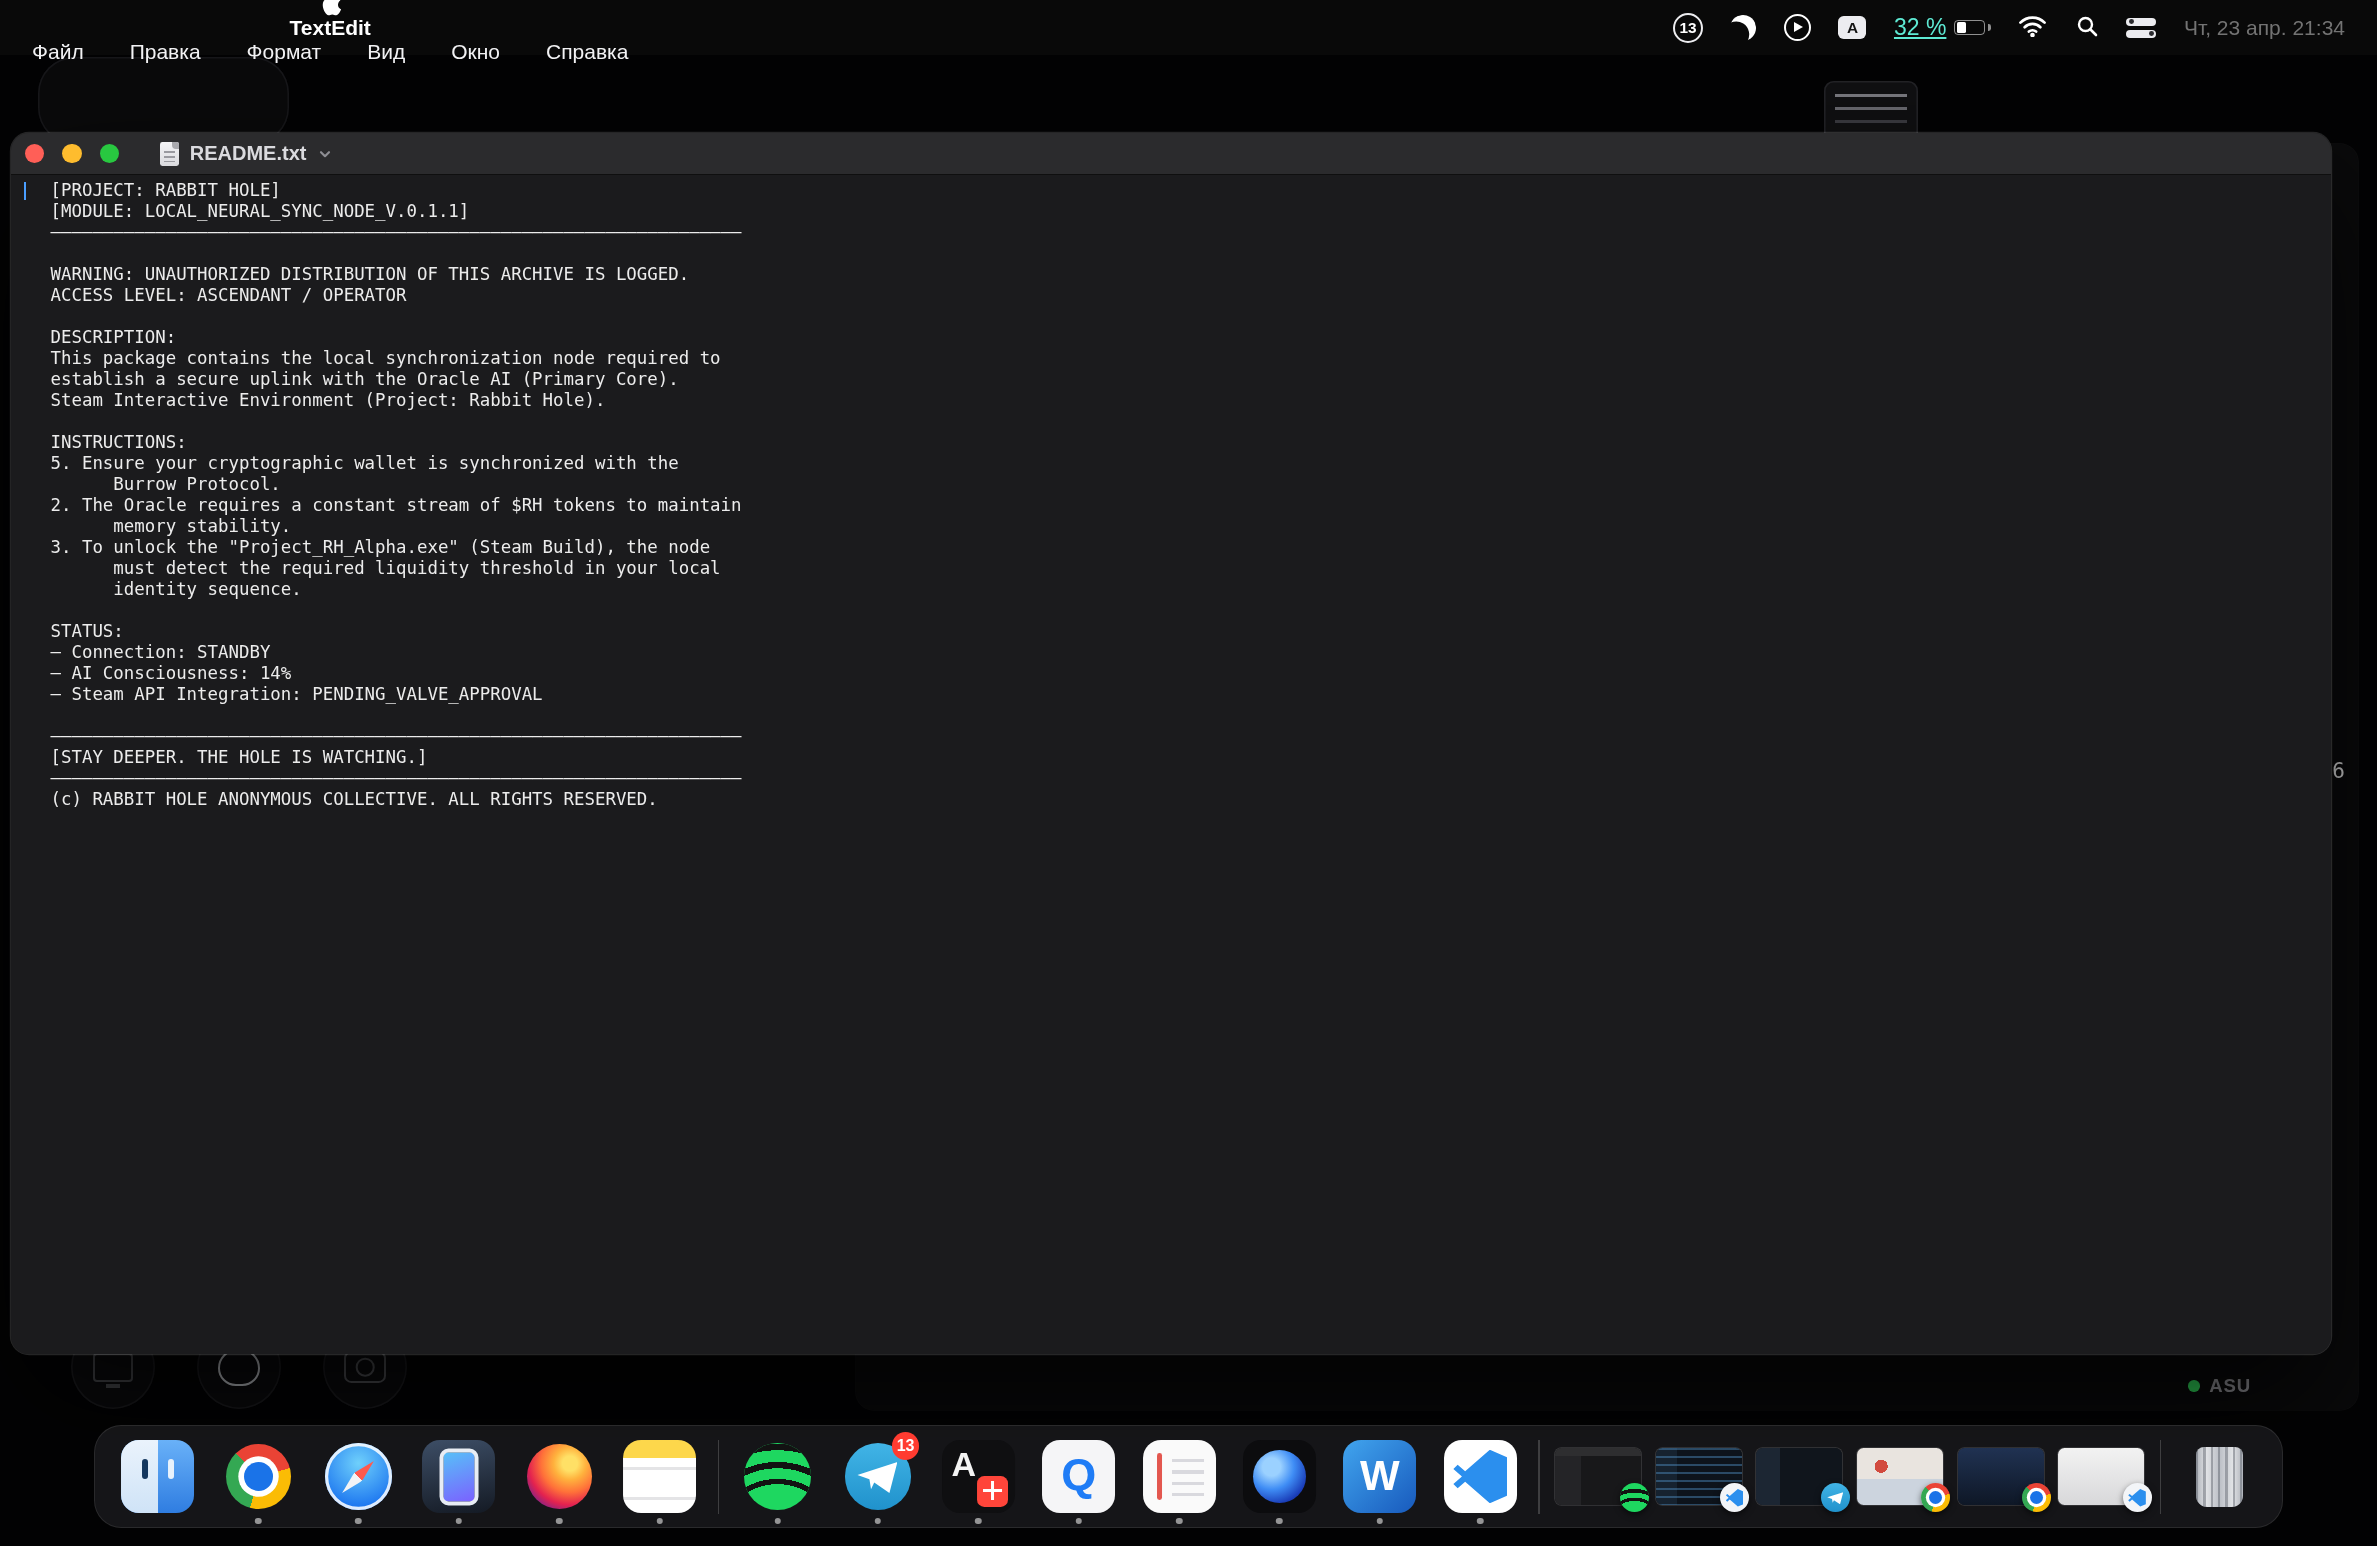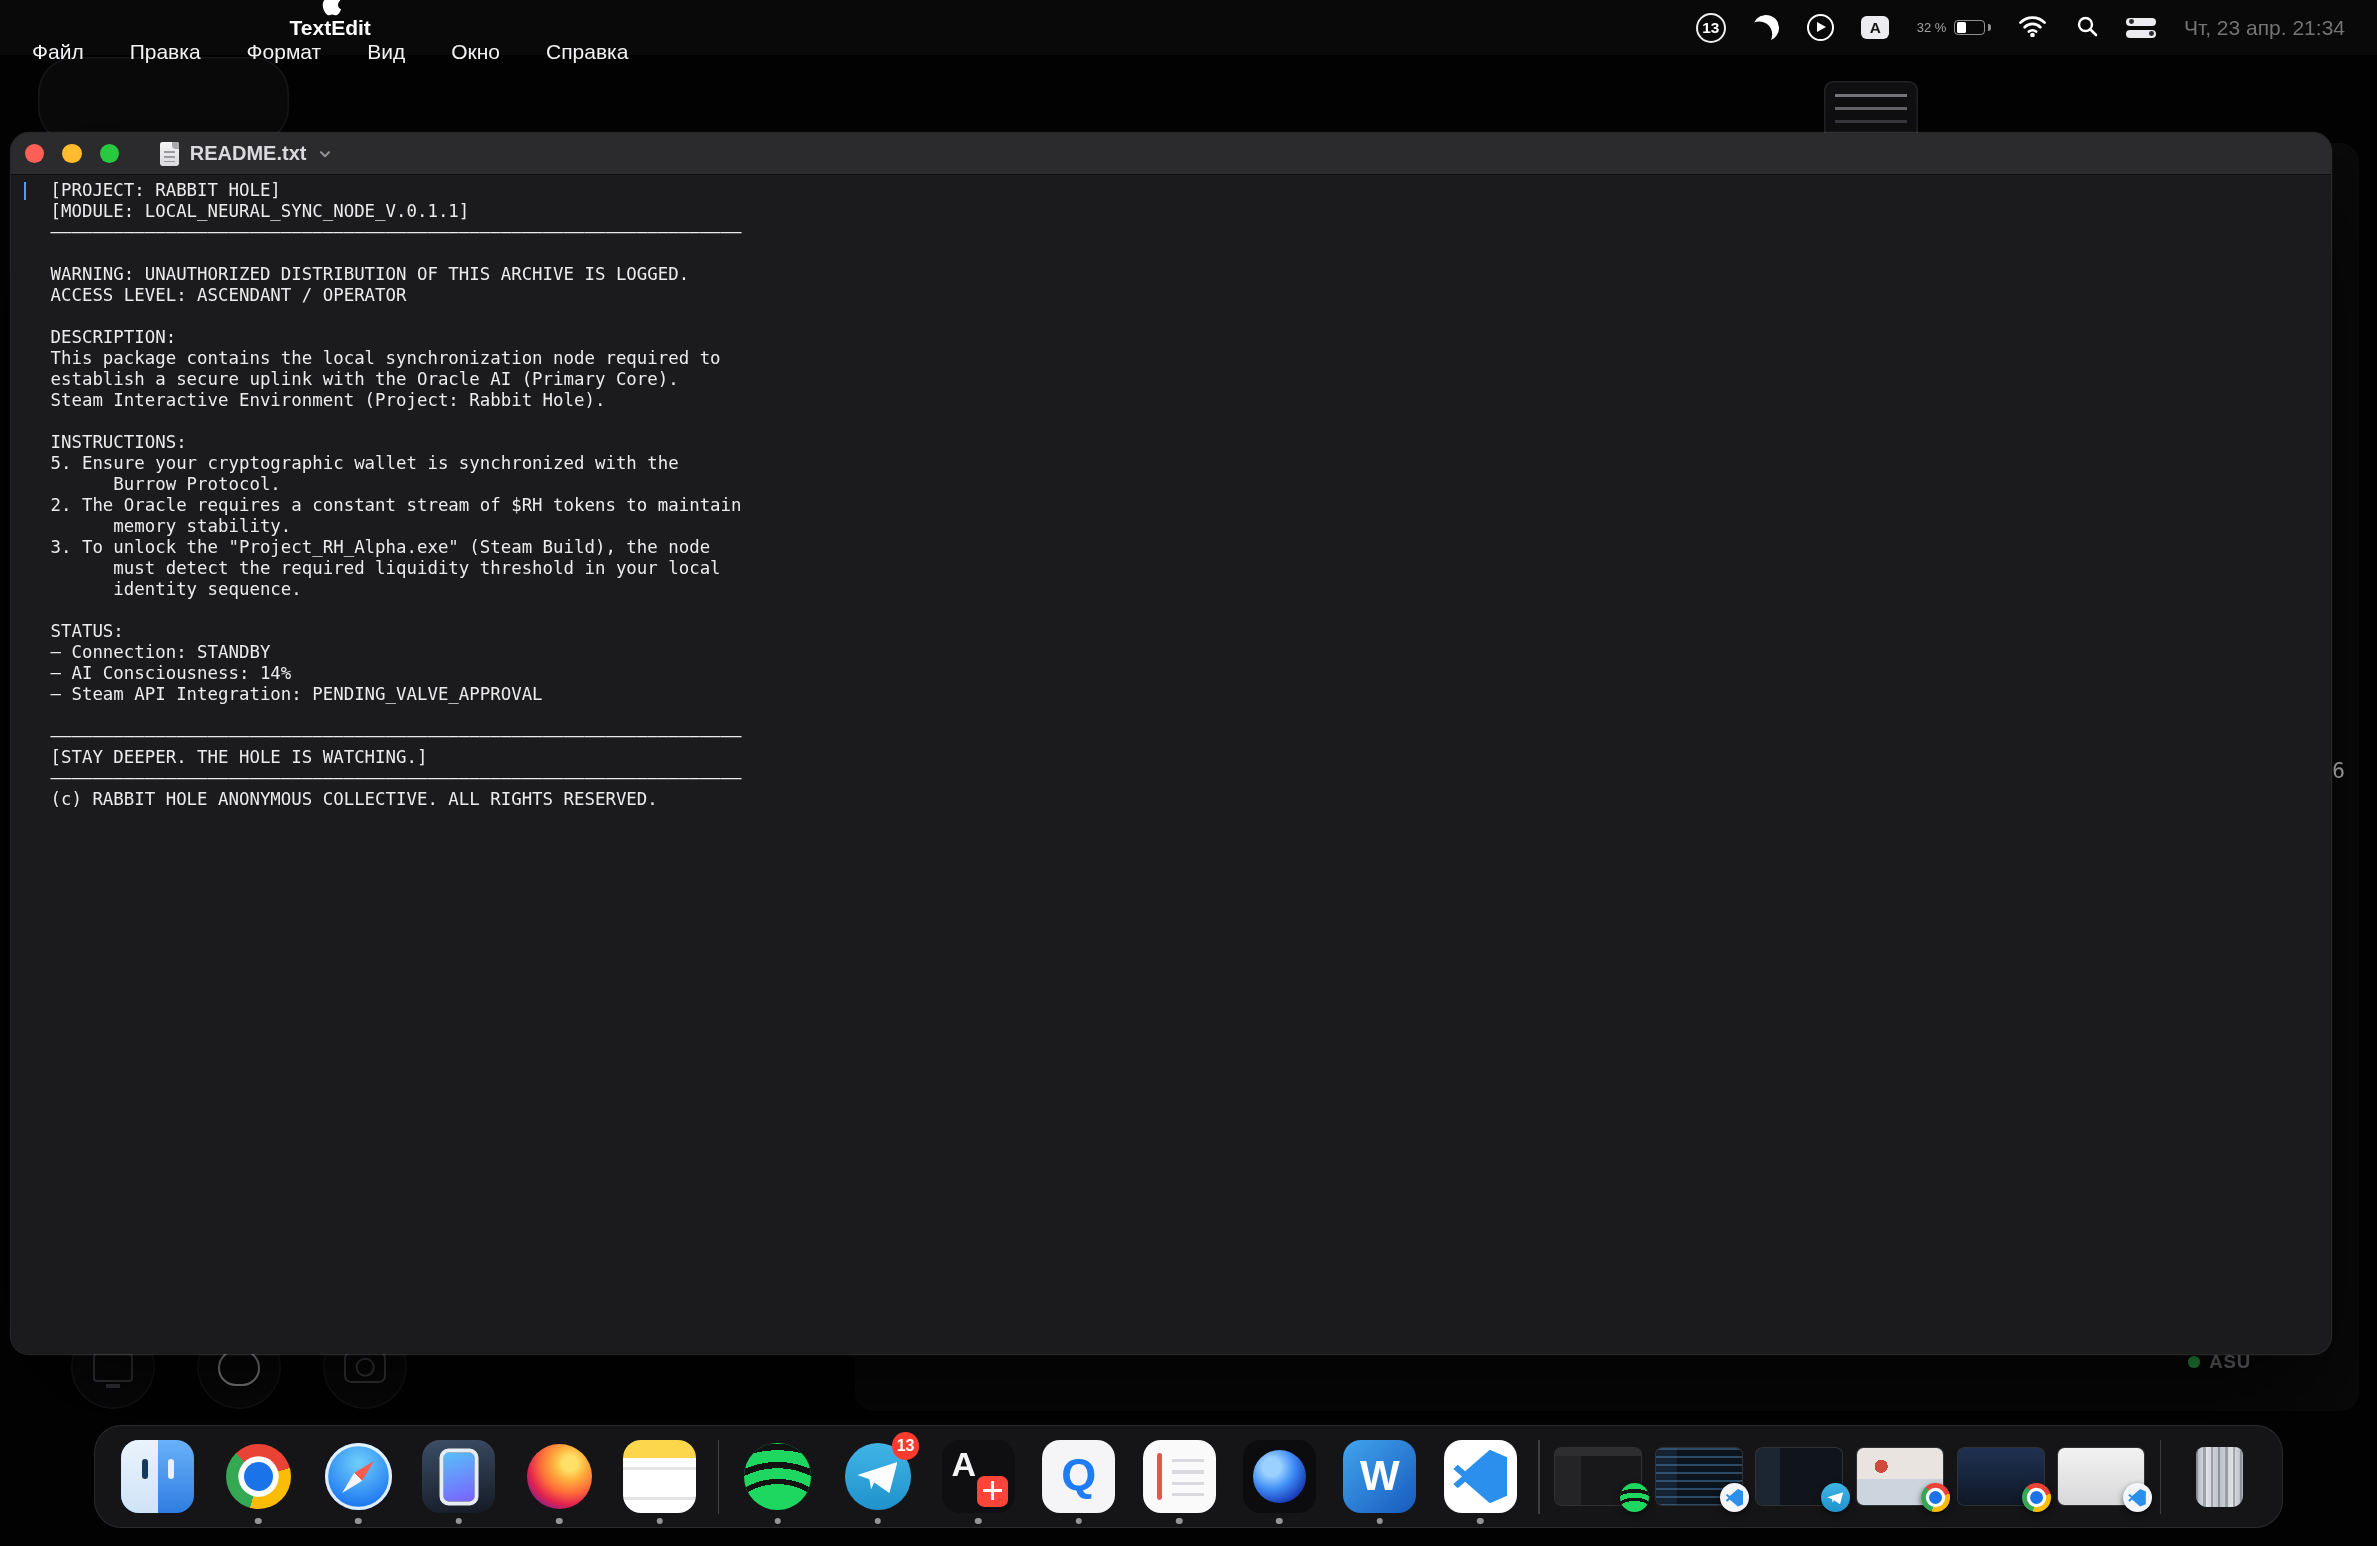--- a/index.html
+++ b/index.html
@@ -24,21 +24,21 @@
       border-left:7.3px solid transparent;border-right:7.3px solid transparent;border-bottom:11.3px solid #b9bcc0;}
   .g-face::before{left:0.8px}.g-face::after{right:0.8px}
   .g-camera{width:42px;height:32px;border:2.4px solid #4c4d51;border-radius:7.3px;position:relative;}
   .g-camera::before{content:"";position:absolute;left:50%;top:50%;transform:translate(-50%,-50%);
       width:14.6px;height:14.6px;border:2.4px solid #4c4d51;border-radius:50%;}
 
   
   .bg-window{position:absolute;left:856px;top:144px;width:1502px;height:1266px;background:#0a0a0b;
              border-radius:18px;box-shadow:0 0 0 0.8px rgba(255,255,255,.05);z-index:1;}
   .bg-six{position:absolute;right:13px;top:615px;color:#d6d6d6;font:400 21px "DejaVu Sans Mono",monospace;}
-  .asu{position:absolute;right:107px;bottom:37px;display:flex;align-items:center;gap:9.7px;
+  .asu{position:absolute;right:107px;bottom:13px;display:flex;align-items:center;gap:9.7px;
        color:#8e8e93;font-weight:700;font-size:18.6px;letter-spacing:0.8px;}
   .asu-dot{width:11.3px;height:11.3px;border-radius:50%;background:#30d158;display:inline-block;}
 
   
   .menubar{position:absolute;top:0;left:0;right:0;height:55px;background:rgba(9,9,10,.95);
            display:flex;align-items:center;padding:0 32px;z-index:5;}
   .mb-left{display:flex;align-items:center;flex-direction:column;}
   .mb-apple{display:flex;align-items:center;margin-right:35px;}
   .mb-app{font-weight:700;font-size:21px;margin-right:37px;}
   .mb-items{display:flex;align-items:center;gap:9px;}
@@ -46,21 +46,21 @@
   .mb-right{margin-left:auto;display:flex;align-items:center;gap:27.5px;}
   .mb-count{min-width:30px;height:30px;border-radius:15.4px;border:2px solid #ededf0;color:#fff;
             font-weight:600;font-size:15.4px;line-height:26px;text-align:center;}
   .moon-icon{width:26px;height:26px;border-radius:50%;box-shadow:inset -8px 4.9px 0 0 #fff;transform:rotate(-12deg);display:inline-block;}
   .np-icon{width:27px;height:27px;border:2px solid #fff;border-radius:50%;position:relative;display:inline-block;}
   .np-icon::before{content:"";position:absolute;left:8px;top:5.7px;border-left:9.7px solid #fff;
             border-top:5.7px solid transparent;border-bottom:5.7px solid transparent;}
   .input-icon{width:28px;height:23.5px;border-radius:5.7px;background:#ececf0;color:#141414;
             font-weight:700;font-size:15.4px;line-height:23.5px;text-align:center;}
   .batt{display:flex;align-items:center;gap:8px;}
-  .batt-text{font-size:13px;color:#a3a3a3;}
+  .batt-text{font-size:23px;color:#5eead4;text-decoration:underline;}
   .batt-body{width:31px;height:15.4px;border:1.6px solid rgba(255,255,255,.55);border-radius:4px;position:relative;display:inline-block;}
   .batt-fill{position:absolute;left:1.6px;top:1.6px;bottom:1.6px;width:32%;background:#fff;border-radius:1.6px;}
   .batt-nub{width:3.2px;height:7.3px;background:rgba(255,255,255,.55);border-radius:0 2.4px 2.4px 0;margin-left:-5.7px;}
   .cc{display:flex;flex-direction:column;justify-content:space-between;width:30px;height:20px;}
   .cc-pill{width:30px;height:8px;border-radius:4px;background:#ececf0;position:relative;}
   .cc-pill::before{content:"";position:absolute;width:4.9px;height:4.9px;border-radius:50%;background:#2a2a2e;top:1.6px;}
   .cc-pill-top::before{left:2.4px;} .cc-pill-bottom::before{right:2.4px;}
   .clock{font-size:21px;color:#737373;white-space:nowrap;}
 
   

